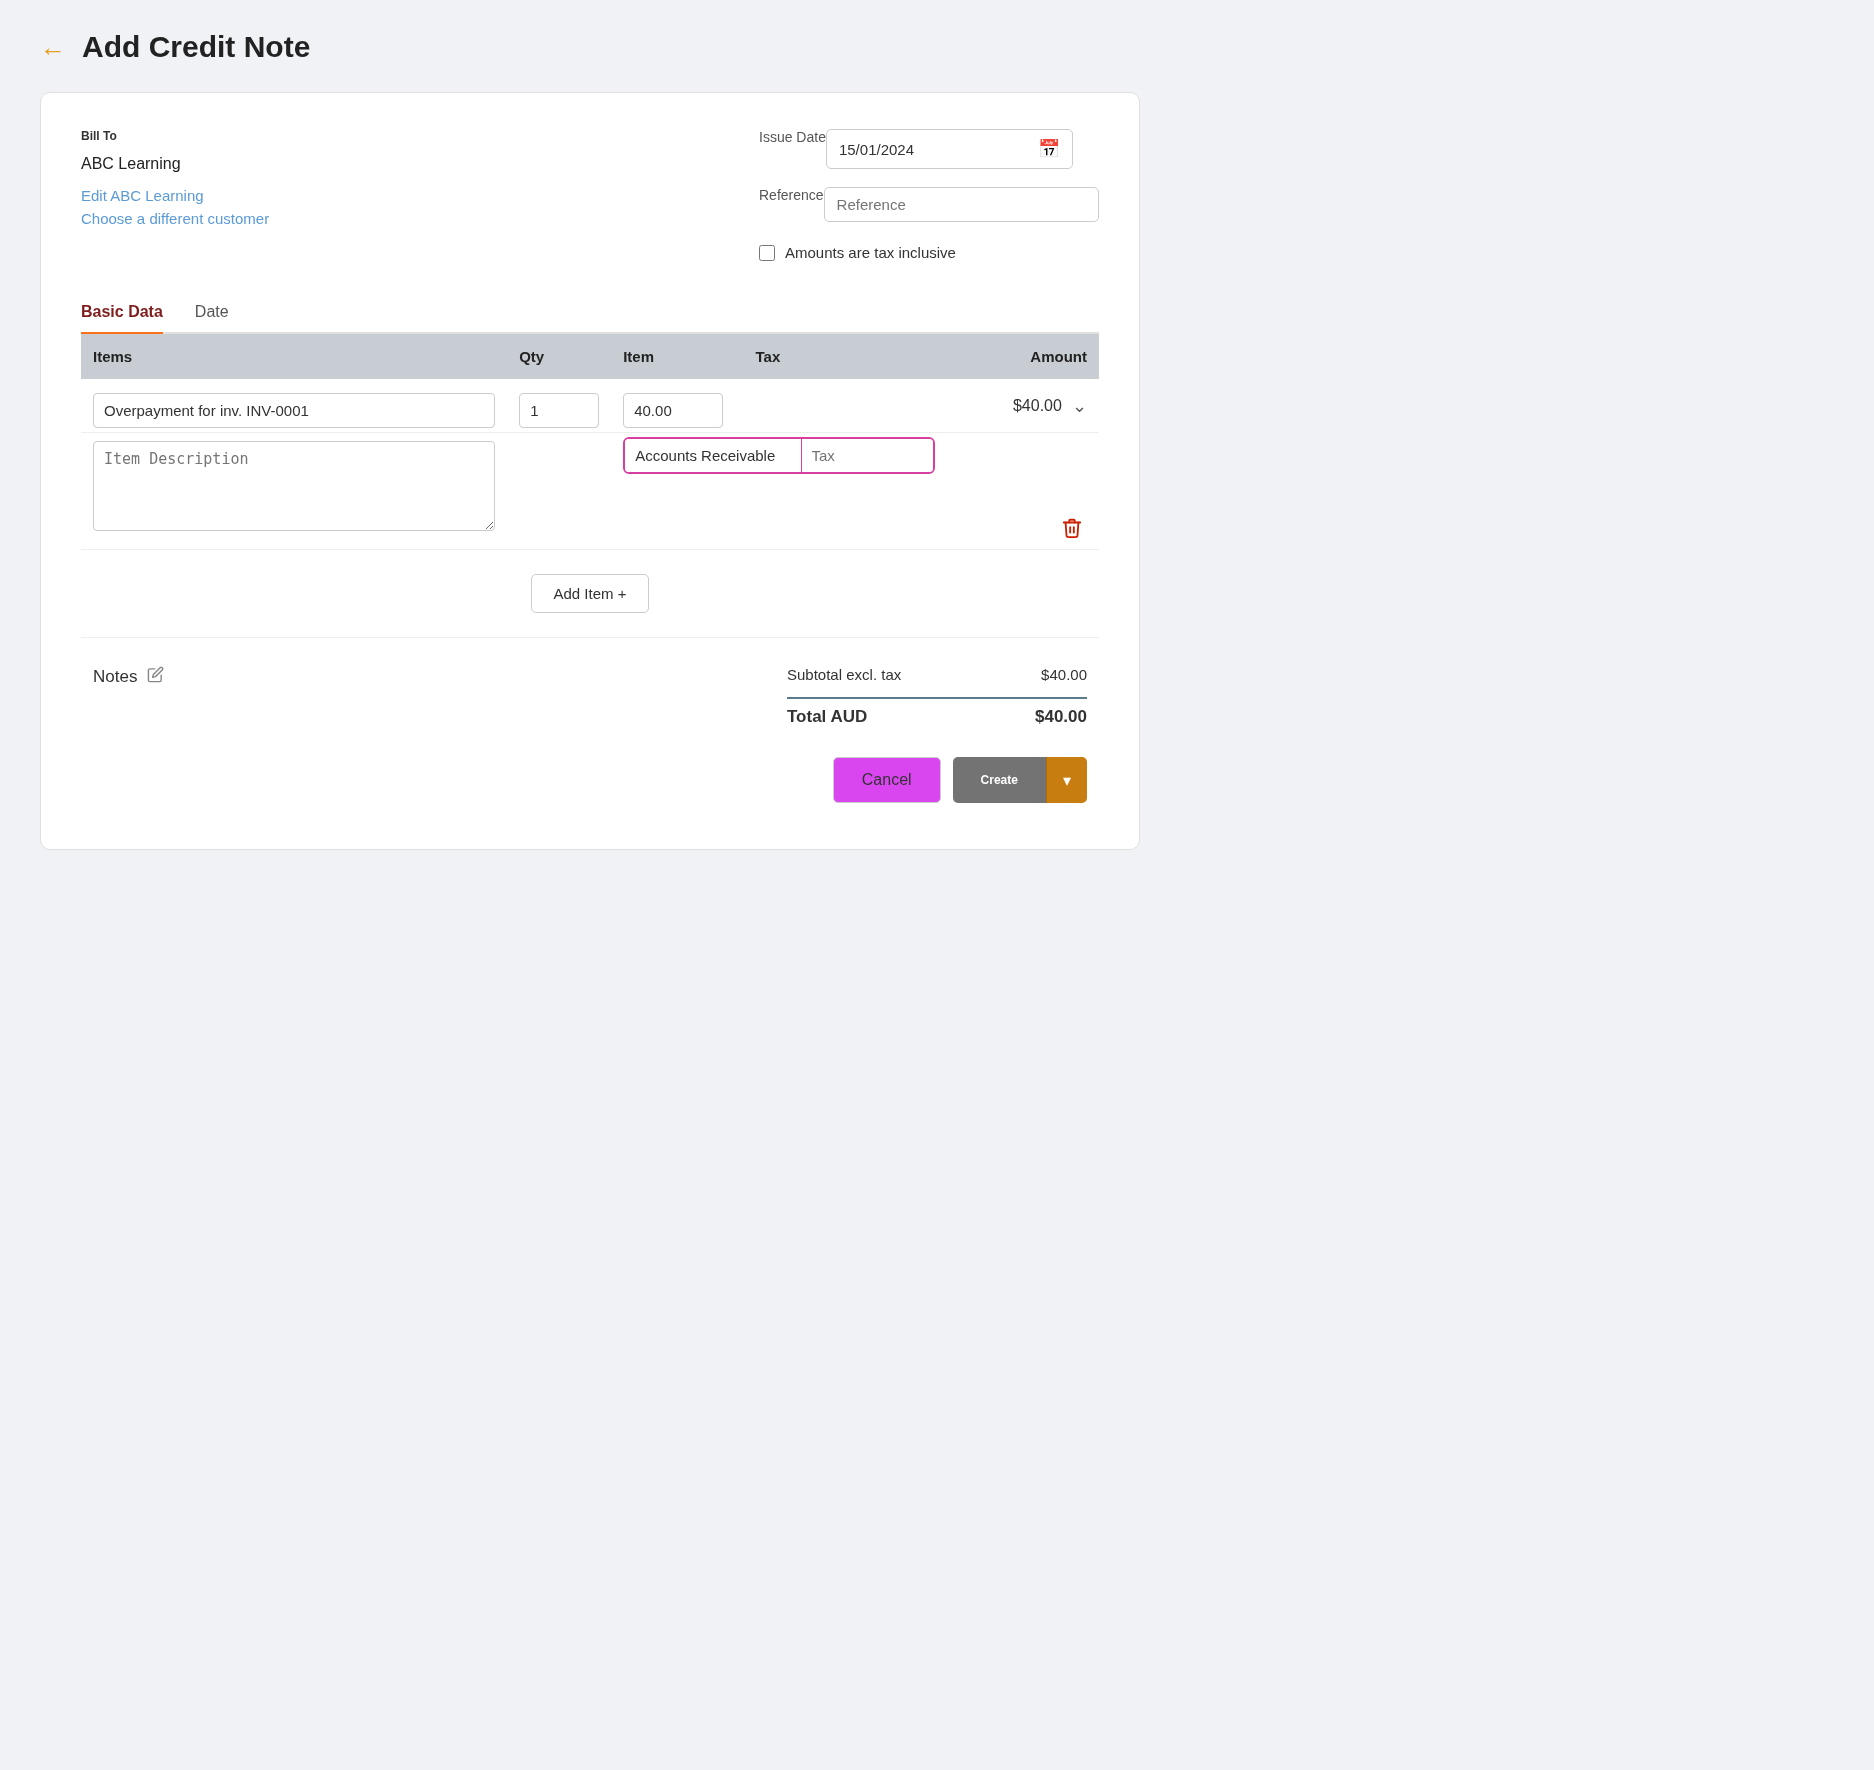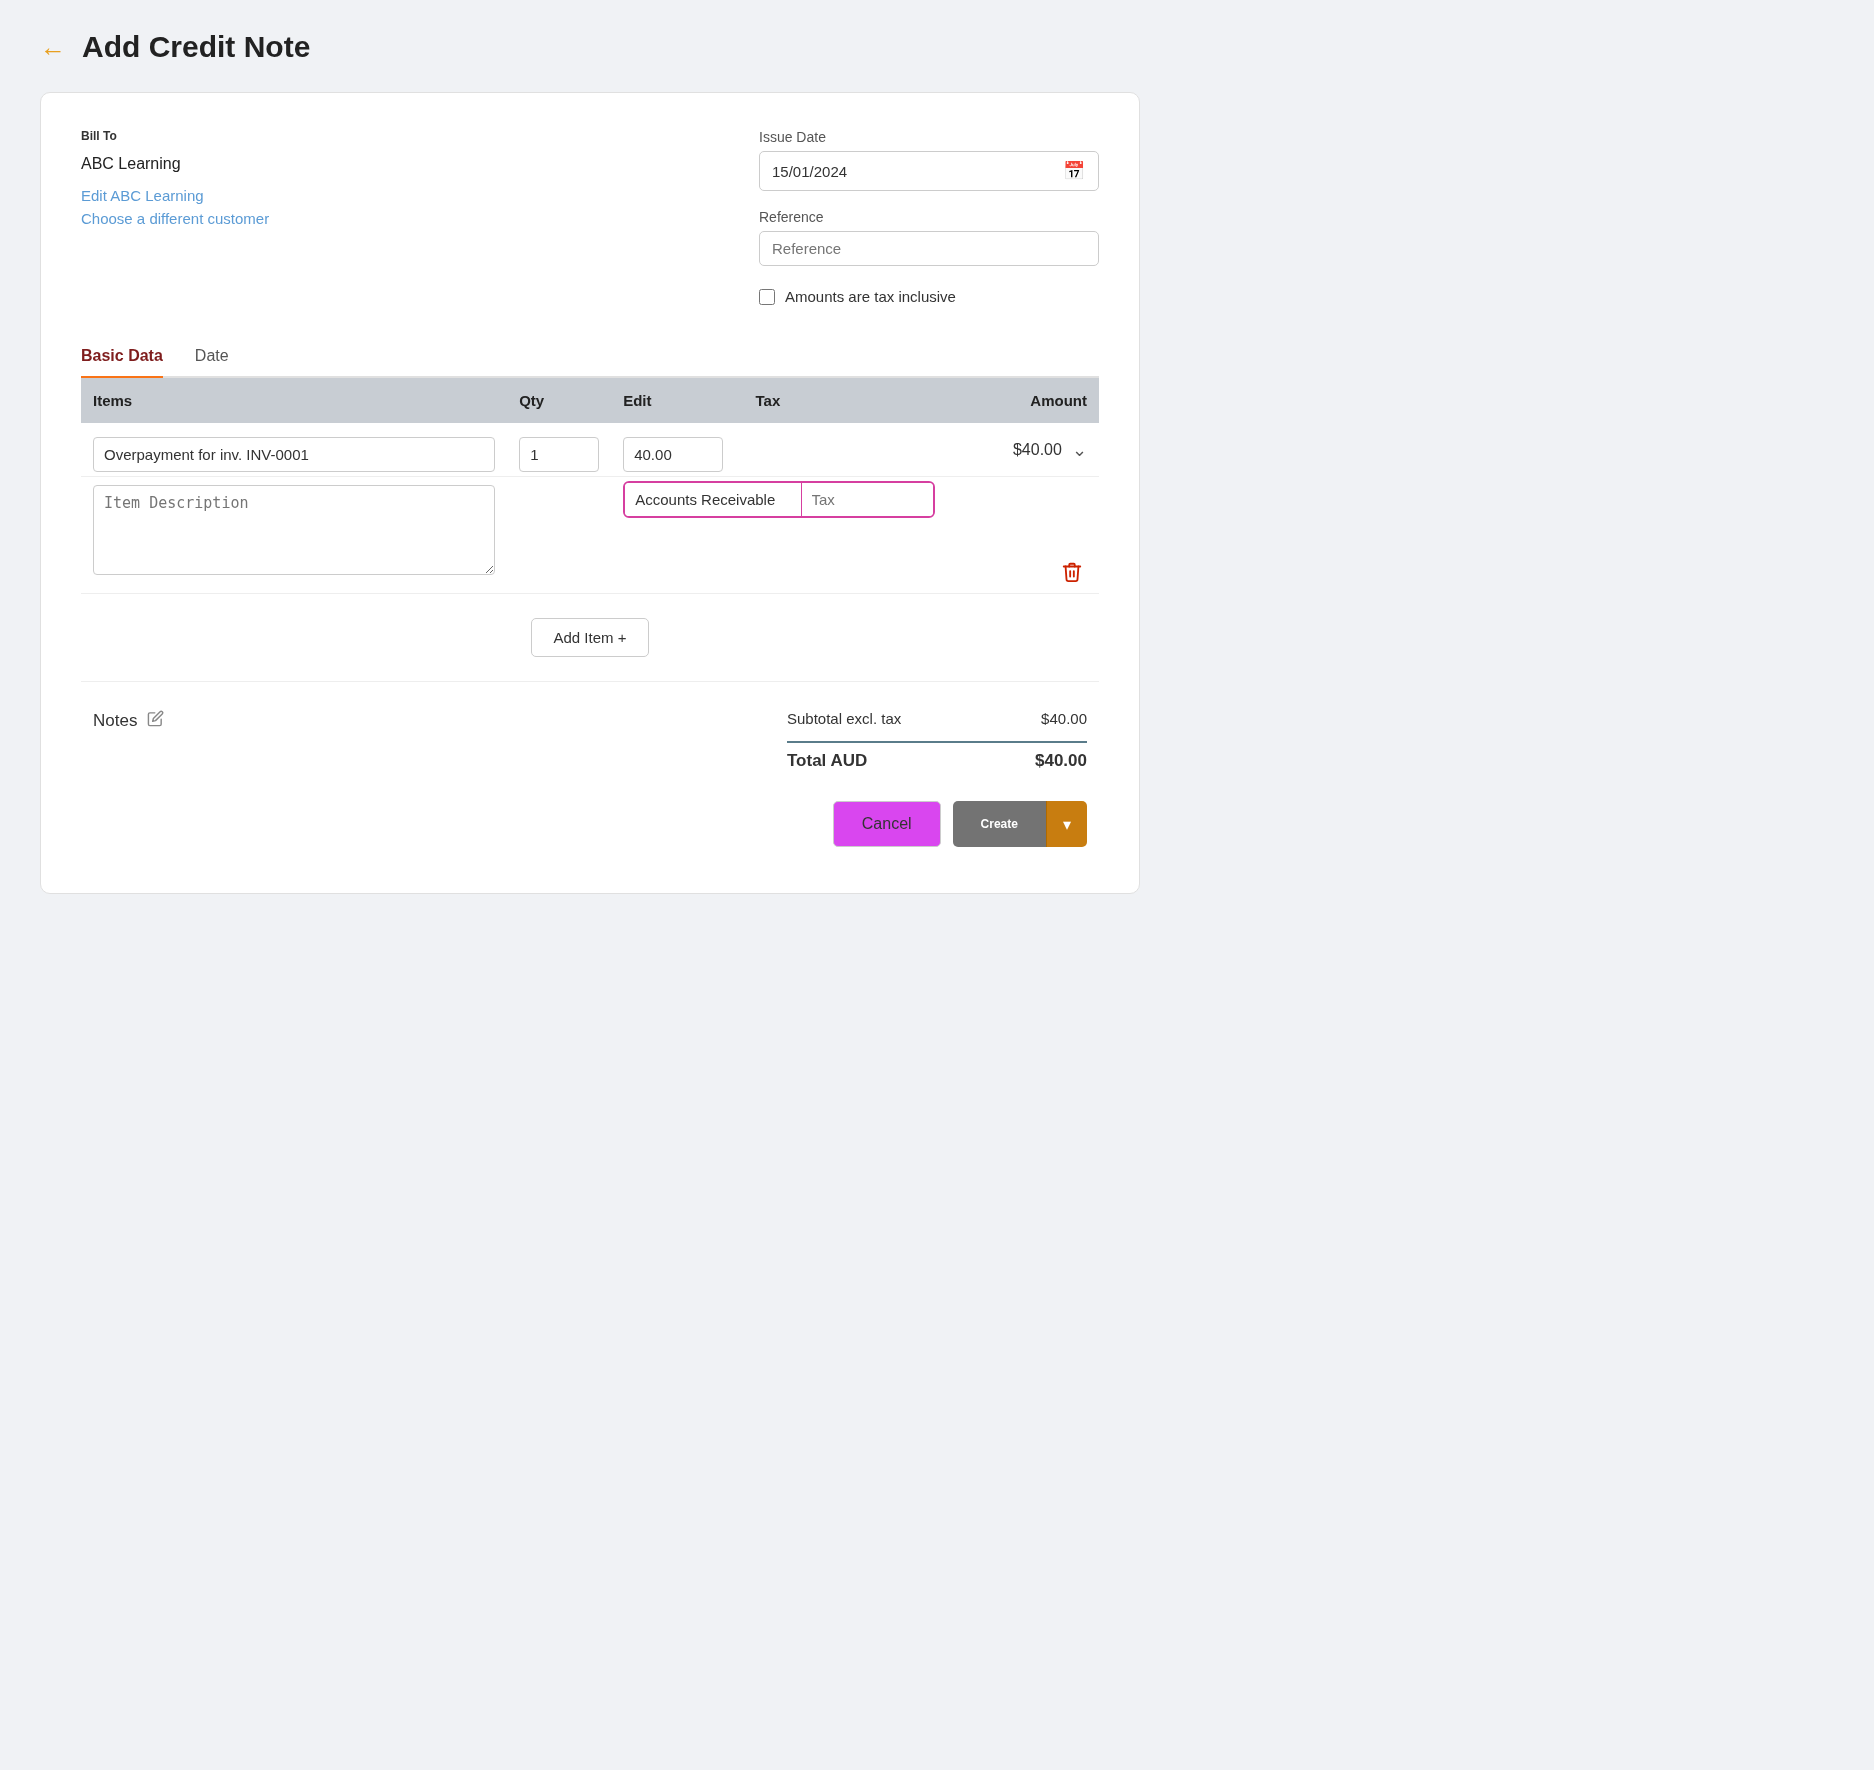--- a/index.html
+++ b/index.html
@@ -61,22 +61,22 @@
       margin-bottom: 6px;
     }
     .right-section {
       width: 340px;
       display: flex;
       flex-direction: column;
       gap: 18px;
     }
     .field-group {
       display: flex;
-      flex-direction: column;
-      gap: 6px;
+      flex-direction: row;
+      gap: 0;
     }
     .field-label {
       font-size: 14px;
       color: #555;
     }
     .input-with-icon {
       display: flex;
       align-items: center;
       border: 1px solid #ccc;
       border-radius: 5px;
@@ -389,21 +389,21 @@
   <div class="tabs-row">
     <div class="tab active">Basic Data</div>
     <div class="tab">Date</div>
   </div>
 
   <table class="items-table">
     <thead class="table-header">
       <tr>
         <th class="col-items">Items</th>
         <th class="col-qty">Qty</th>
-        <th class="col-price">Edit</th>
+        <th class="col-price">Item</th>
         <th class="col-tax">Tax</th>
         <th class="col-amount right" style="text-align:right;">Amount</th>
       </tr>
     </thead>
     <tbody class="table-body">
 
       <tr class="item-row-top">
         <td>
           <input type="text" class="item-input" value="Overpayment for inv. INV-0001" style="">
         </td>

